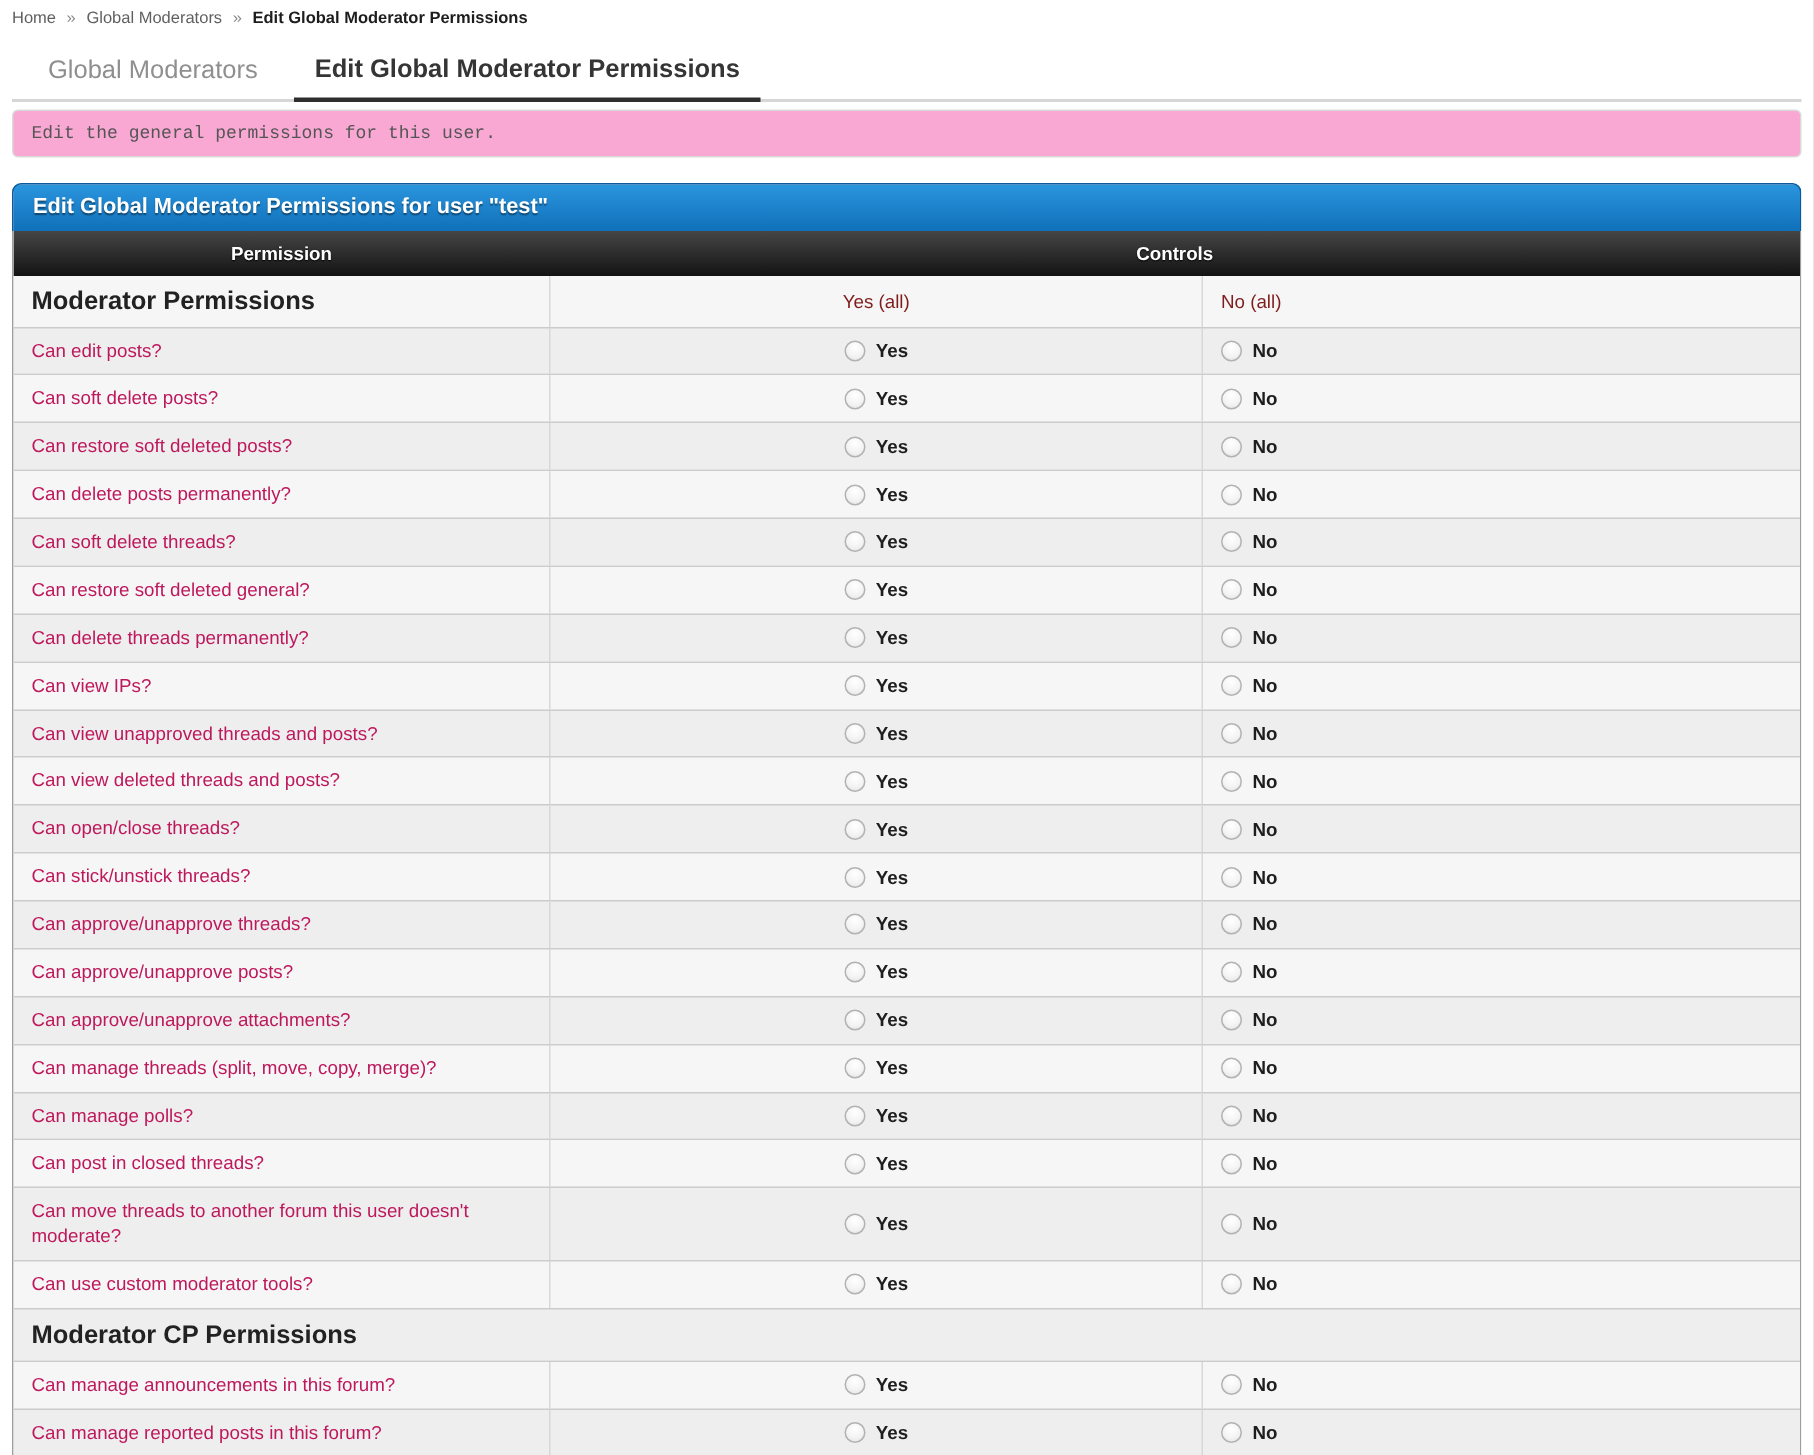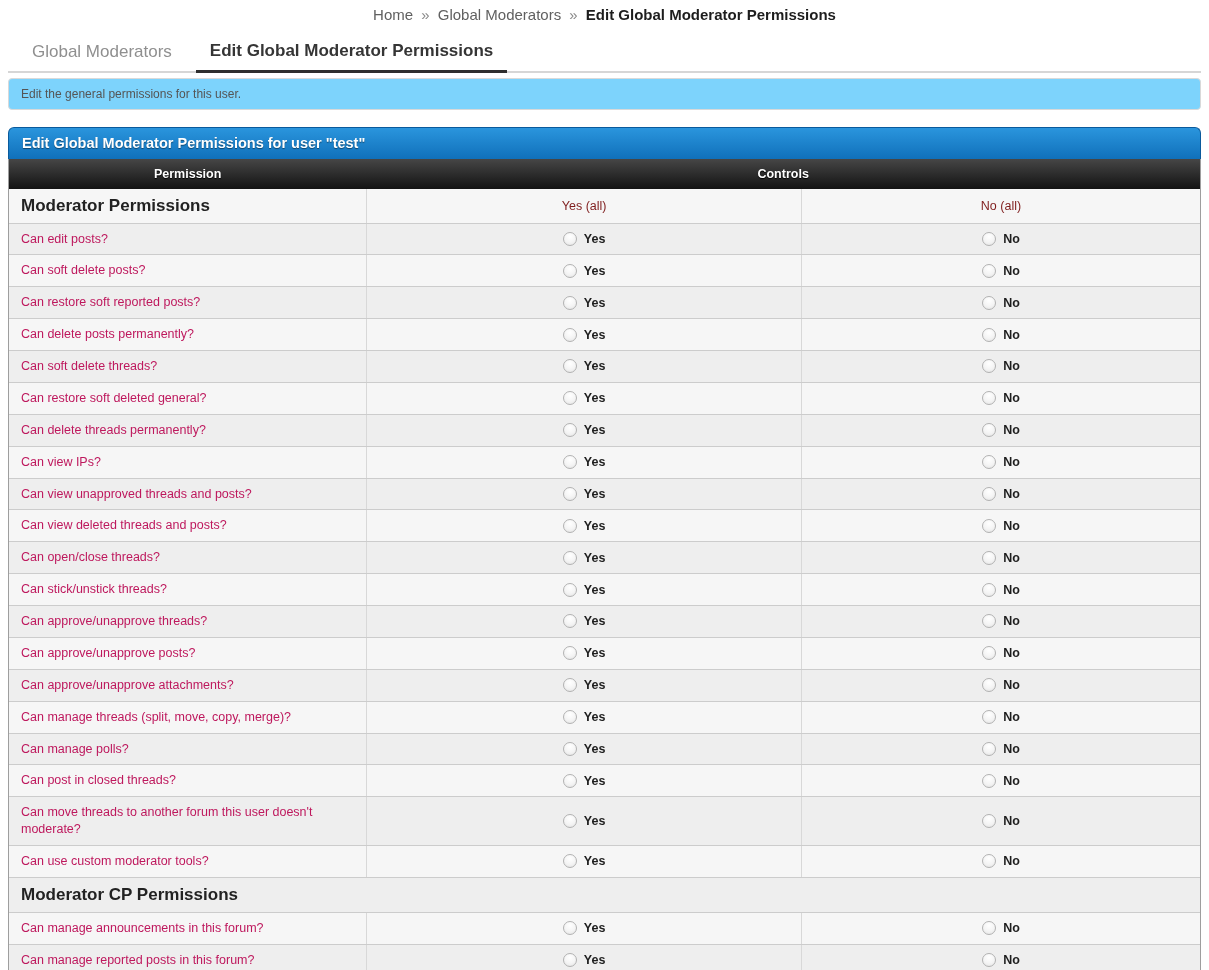--- a/index.html
+++ b/index.html
@@ -7,23 +7,22 @@
   body {
     font-family: "Liberation Sans", sans-serif;
     width: 1209px;
     color: #333;
   }
   .page { padding: 0 8px 20px; }
 
   
   .breadcrumb {
     padding: 6px 0 2px;
-    font-size: 15px;
+    font-size: 11px;
     color: #606060;
-    text-align: center;
   }
   .crumb-link { color: #606060; text-decoration: none; cursor: pointer; }
   .crumb-sep { color: #8a8a8a; margin: 0 4px; }
   .crumb-current { font-weight: bold; color: #1d1d1d; }
 
   
   .tabs {
     display: flex;
     align-items: flex-end;
     gap: 10px;
@@ -41,26 +40,27 @@
   .tab.active {
     color: #353535;
     font-weight: bold;
     border-bottom: 3px solid #2e2e2e;
     margin-bottom: -2.5px;
   }
 
   
   .infobar {
     margin-top: 5px;
-    background: #7dd3fc;
+    background: #f9a8d4;
     border: 1px solid #d9d9d9;
     border-radius: 4px;
     padding: 8px 12px;
     font-size: 12px;
     color: #555;
+    font-family: Liberation Mono, monospace;
   }
 
   
   .panel { margin-top: 17px; }
   .panel-title {
     background: linear-gradient(#2a95dd, #1070ba);
     border: 1px solid #0a5a9c;
     border-bottom: none;
     border-radius: 6px 6px 0 0;
     color: #fff;
@@ -96,21 +96,21 @@
   .row.alt1 { background: #f6f6f6; }
   .row.alt2 { background: #eeeeee; }
   .cell {
     padding: 7px 12px;
     display: flex;
     align-items: center;
     min-height: 30px;
   }
   .cell-perm { flex: 0 0 30%; }
   .cell-yes  { flex: 0 0 36.5%; border-left: 1px solid #d8d8d8; justify-content: center; }
-  .cell-no   { flex: 1; border-left: 1px solid #d8d8d8; justify-content: center; }
+  .cell-no   { flex: 1; border-left: 1px solid #d8d8d8; justify-content: flex-start; }
   .row.full .cell-perm { flex: 1; }
   .perm-label { font-size: 12.5px; color: #be185d; line-height: 1.35; }
   .section-heading { font-size: 17px; font-weight: bold; color: #222; }
   .all-link {
     font-size: 12.5px;
     color: #7f1d1d;
     text-decoration: none;
     cursor: pointer;
   }
   .radio-label {
@@ -205,21 +205,21 @@
     <div class="cell cell-no">
       <label class="radio-label">
         <input type="radio" class="radio" name="perm-0-1" value="no" style="">
         <span class="radio-text">No</span>
       </label>
     </div>
   </div>
 
   <div class="row perm-row alt2">
     <div class="cell cell-perm">
-      <span class="perm-label">Can restore soft reported posts?</span>
+      <span class="perm-label">Can restore soft deleted posts?</span>
     </div>
     <div class="cell cell-yes">
       <label class="radio-label">
         <input type="radio" class="radio" name="perm-0-2" value="yes" style="">
         <span class="radio-text">Yes</span>
       </label>
     </div>
     <div class="cell cell-no">
       <label class="radio-label">
         <input type="radio" class="radio" name="perm-0-2" value="no" style="">

